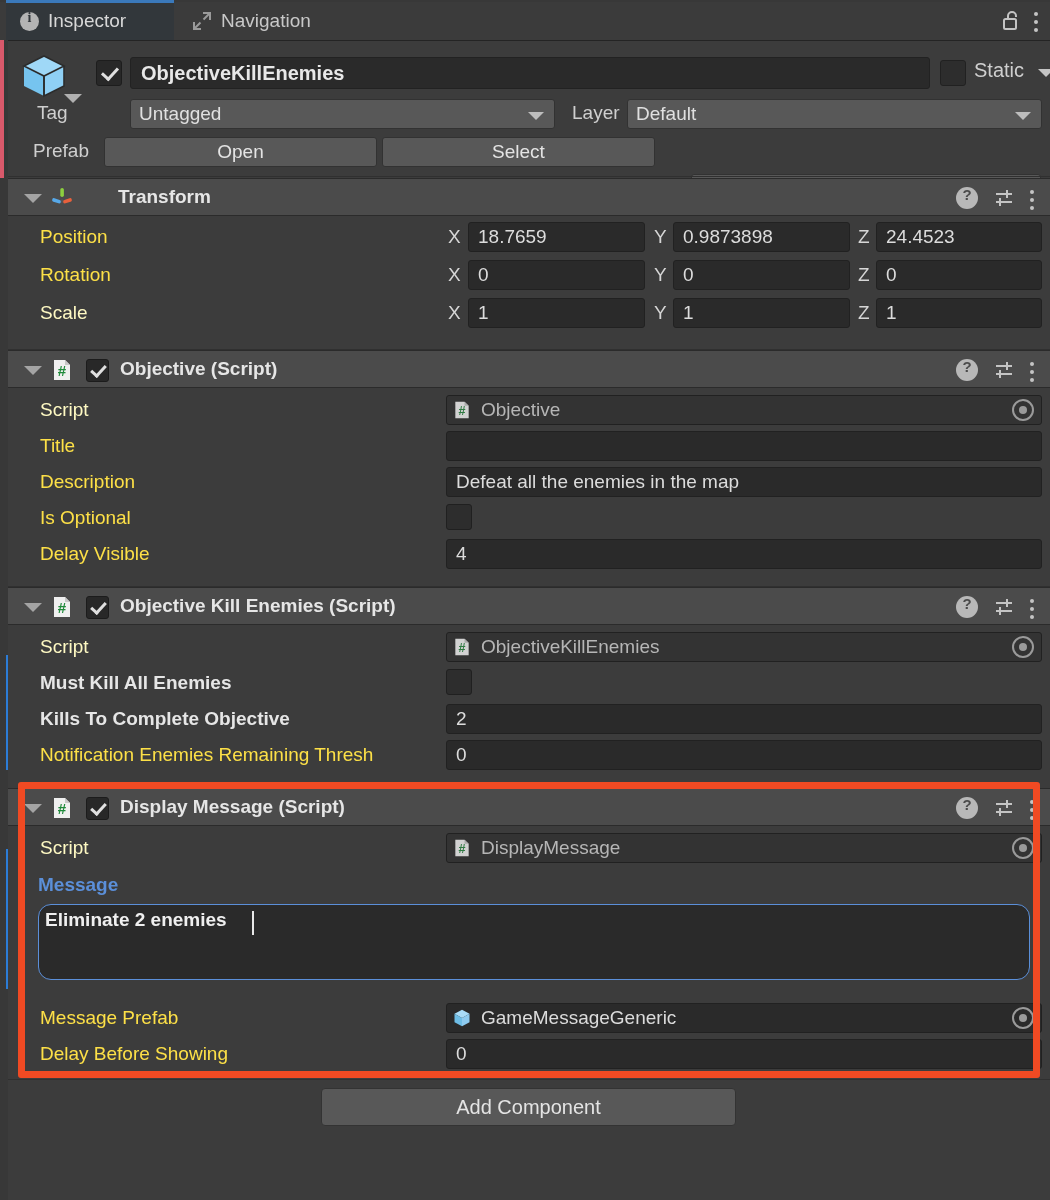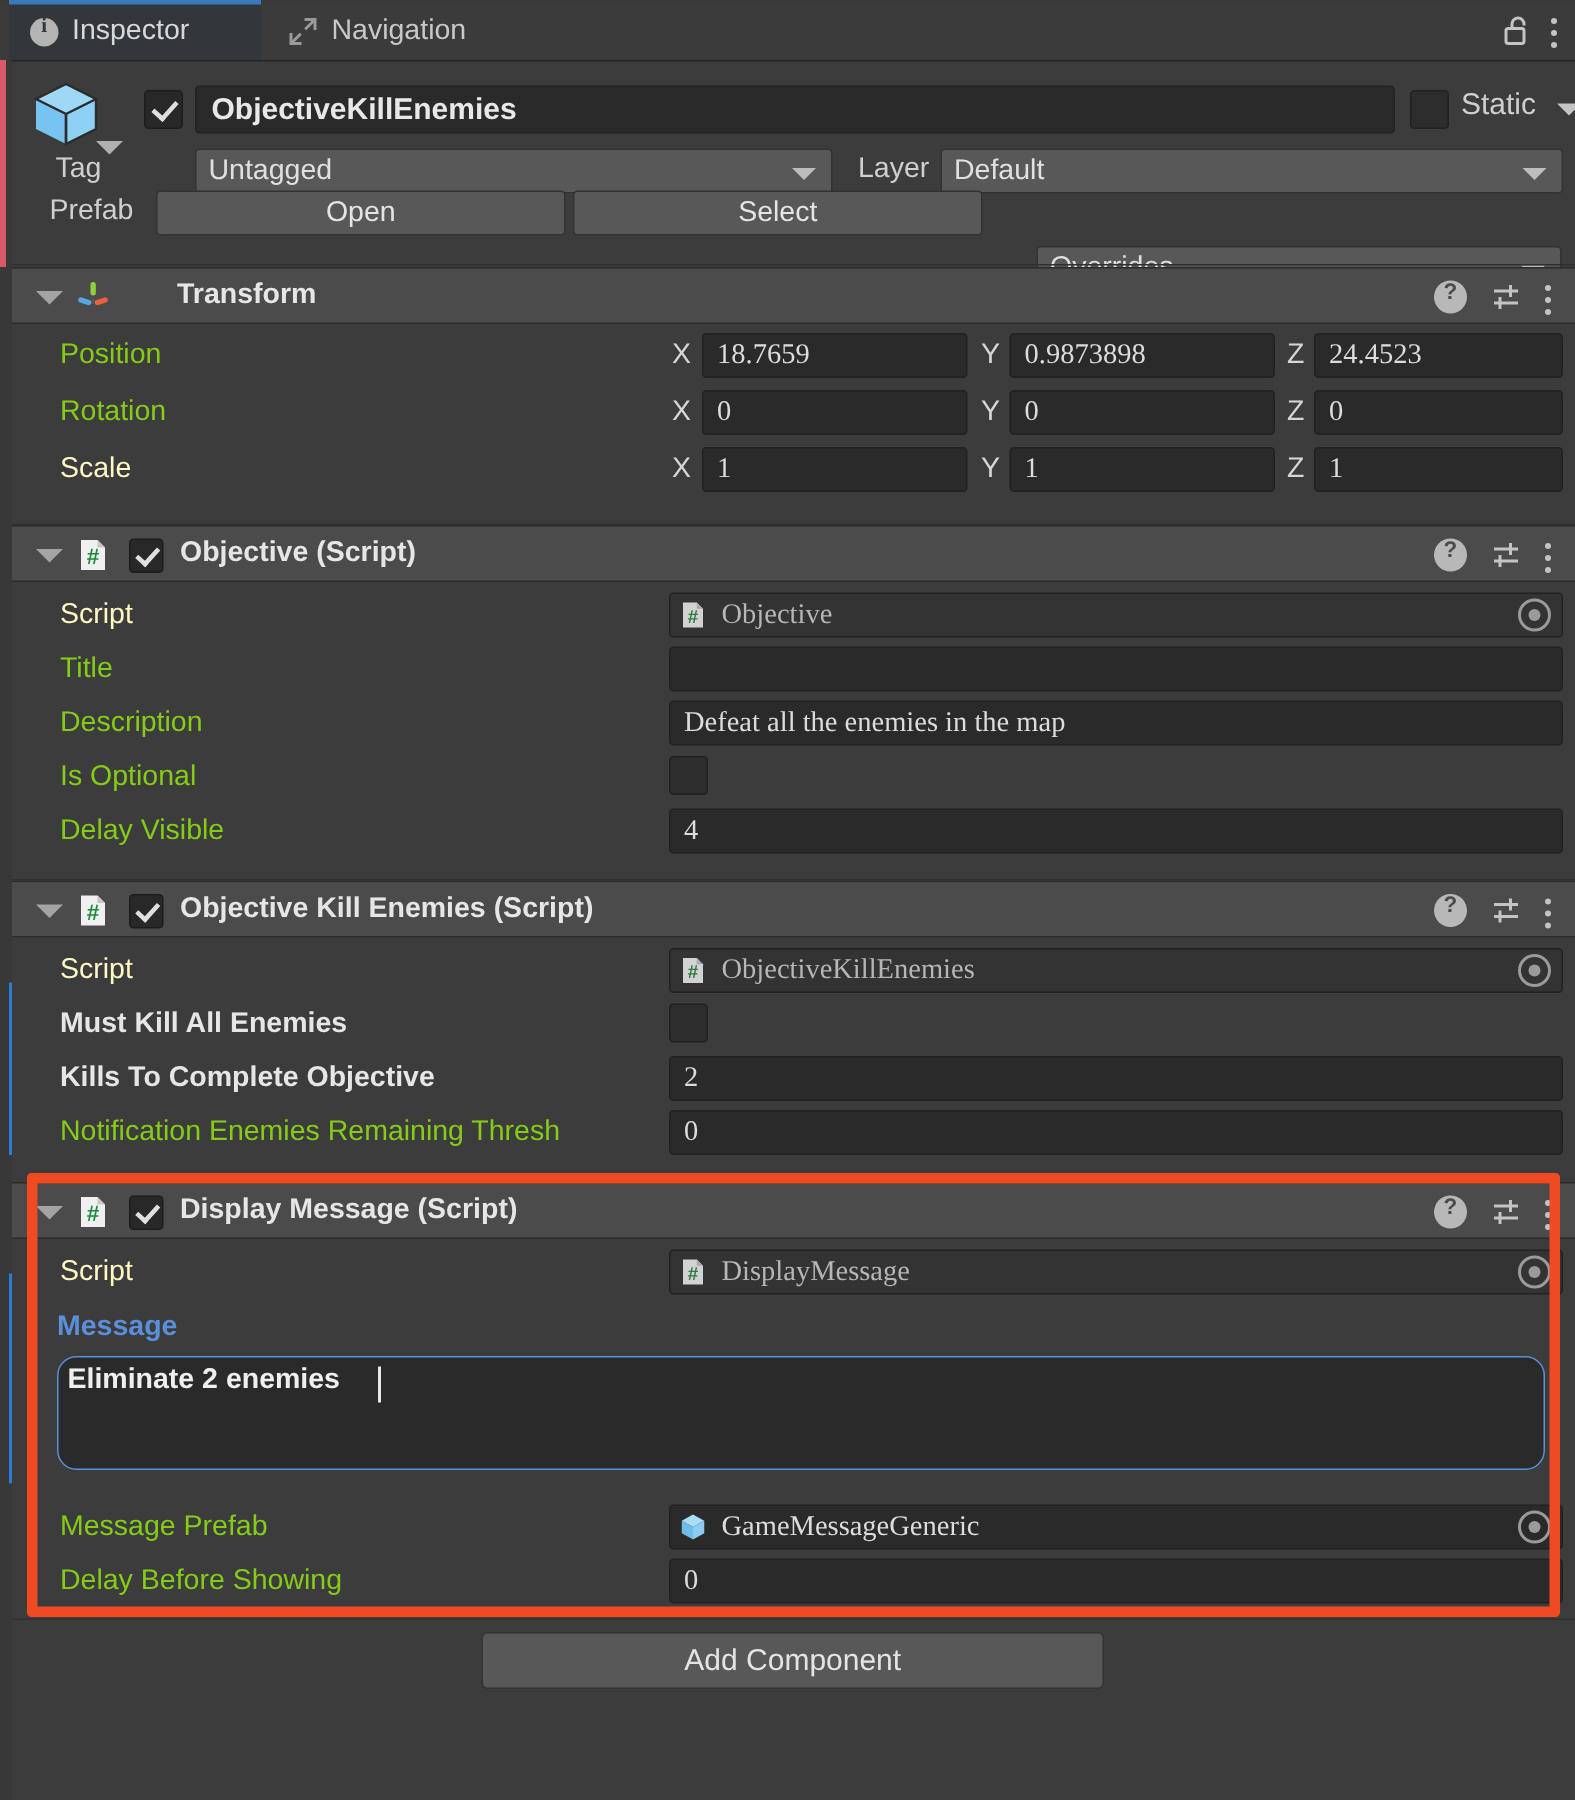--- a/index.html
+++ b/index.html
@@ -128,21 +128,21 @@
     white-space: nowrap; overflow: hidden;
   }
   .dd::after {
     content: ""; position: absolute; right: 10px; top: 12px;
     width: 0; height: 0; border-left: 8px solid transparent;
     border-right: 8px solid transparent; border-top: 8px solid #bdbdbd;
   }
   .dd-tag { left: 122px; top: 0; width: 425px; }
   .dd-layer { left: 619px; top: 0; width: 415px; }
 
-  .row3 { position: absolute; left: 0; top: 85px; width: 1042px; height: 32px; }
+  .row3 { position: absolute; left: 0; top: 95px; width: 1042px; height: 32px; }
   .lbl-prefab { position: absolute; left: 25px; top: 3px; font-size: 19px; color: #cfcfcf; }
   .btn {
     position: absolute; height: 30px; background: #585858;
     border: 1px solid #323232; border-radius: 3px;
     color: #e4e4e4; font-size: 19px;
     display: flex; align-items: center; justify-content: center;
   }
   .btn-open { left: 96px; top: 0; width: 273px; }
   .btn-select { left: 374px; top: 0; width: 273px; }
   .dd-overrides { left: 683px; top: 0; width: 350px; margin-top: 37px; }
@@ -189,29 +189,29 @@
   .ico-settings { width: 22px; height: 22px; position: relative; }
 
   .comp-body {
     position: absolute; left: 8px; width: 1042px;
     background: #3c3c3c;
   }
 
   .frow { position: absolute; left: 0; width: 1042px; height: 36px; }
   .flabel {
     position: absolute; left: 32px; top: 6px;
-    font-size: 19px; color: #84cc16; white-space: nowrap;
+    font-size: 19px; color: #fde047; white-space: nowrap;
   }
   .flabel.dim { color: #fef9c3; }
   .flabel.bold { font-weight: bold; color: #e6e6e6; }
   .fval {
     position: absolute; height: 30px;
     background: #2a2a2a; border: 1px solid #212121; border-radius: 3px;
     color: #dcdcdc; font-size: 19px; padding-left: 9px; line-height: 28px;
-    white-space: nowrap; overflow: hidden; font-family: Liberation Serif, serif;
+    white-space: nowrap; overflow: hidden;
   }
   .fval.obj { background: #333; color: #b6b6b6; padding-left: 34px; }
   .fval.objw { background: #2a2a2a; color: #dcdcdc; padding-left: 34px; }
   .picker {
     position: absolute; width: 22px; height: 22px; border-radius: 50%;
     border: 2px solid #9a9a9a;
   }
   .picker::after {
     content: ""; position: absolute; left: 5px; top: 5px; width: 8px; height: 8px;
     border-radius: 50%; background: #9a9a9a;

